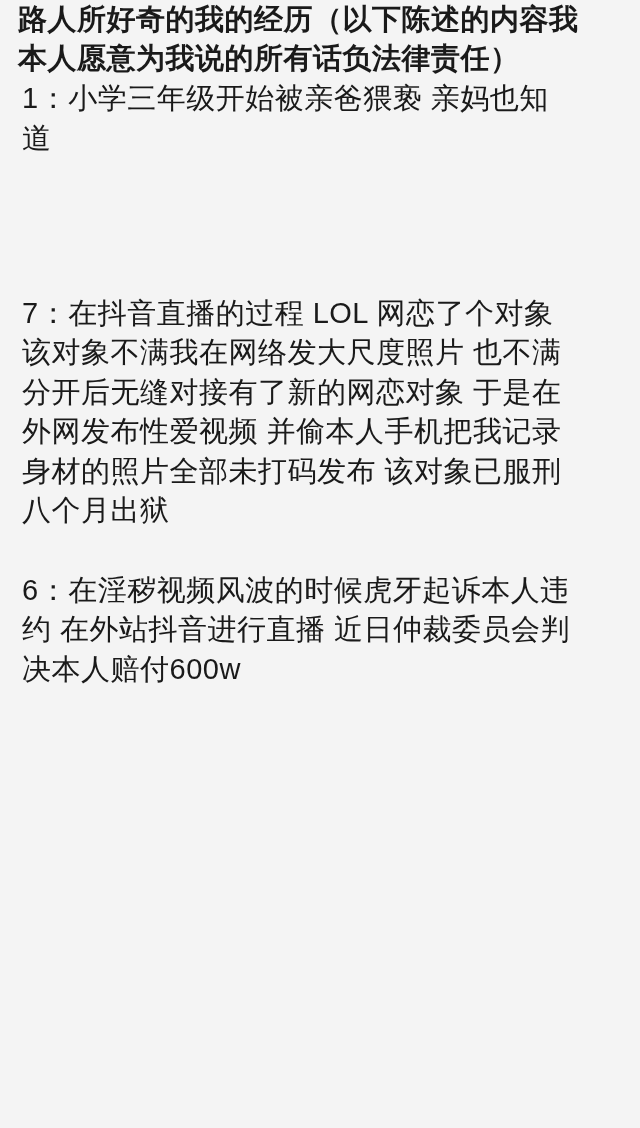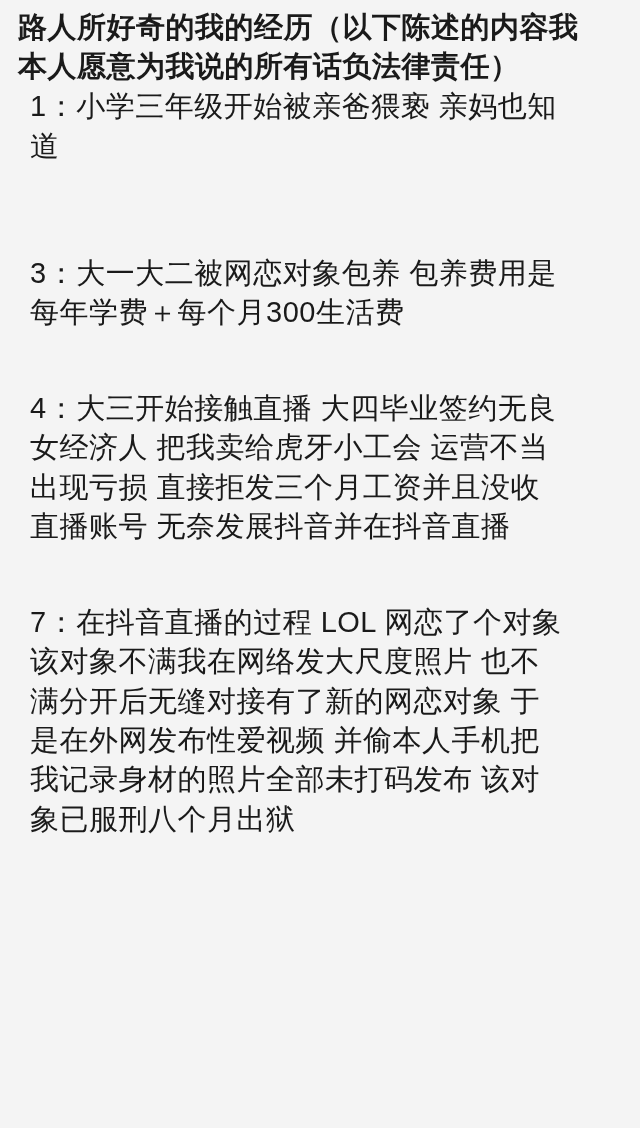--- a/index.html
+++ b/index.html
@@ -10,54 +10,53 @@
   body {
     width: 640px;
     height: 1128px;
     overflow: hidden;
     font-family: "Liberation Sans", "DejaVu Sans", sans-serif;
   }
   .page {
     width: 596px;
     height: 1128px;
     box-sizing: border-box;
-    padding: 8px 16px 0 18px;
+    padding: 0 16px 0 18px;
     background: #f4f4f4;
     color: #1a1a1a;
   }
   .title {
     font-size: 29px;
     line-height: 1.33;
     font-weight: bold;
     letter-spacing: 0.5px;
     margin: 0 0 2px 0;
     white-space: pre-wrap;
   }
   .para {
     font-size: 29px;
     line-height: 1.36;
     letter-spacing: 0.5px;
-    margin: 12px;
+    margin: 4px;
     white-space: pre-wrap;
     font-weight: 400;
   }
   .gap {
     height: 32px;
   }
   .first-para {
     margin-top: 0;
   }
 </style>
 </head>
 <body>
 
 <div class="page">
   <p class="title">路人所好奇的我的经历（以下陈述的内容我本人愿意为我说的所有话负法律责任）</p>
   <p class="para first-para">1：小学三年级开始被亲爸猥亵 亲妈也知道</p>
   <div class="gap"></div>
   <div class="gap"></div>
-  <p class="para">3：大一大二被网恋对象包养 包养费用是每年学费＋每个月300生活费</p>
   <div class="gap"></div>
-  <p class="para">4：大三开始接触直播 大四毕业签约无良女经济人 把我卖给虎牙小工会 运营不当出现亏损 直接拒发三个月工资并且没收直播账号 无奈发展抖音并在抖音直播</p>
   <div class="gap"></div>
   <p class="para">7：在抖音直播的过程 LOL 网恋了个对象 该对象不满我在网络发大尺度照片 也不满分开后无缝对接有了新的网恋对象 于是在外网发布性爱视频 并偷本人手机把我记录身材的照片全部未打码发布 该对象已服刑八个月出狱</p>
   <div class="gap"></div>
+  <p class="para">6：在淫秽视频风波的时候虎牙起诉本人违约 在外站抖音进行直播 近日仲裁委员会判决本人赔付600w</p>
 </div>
 
 </body></html>

